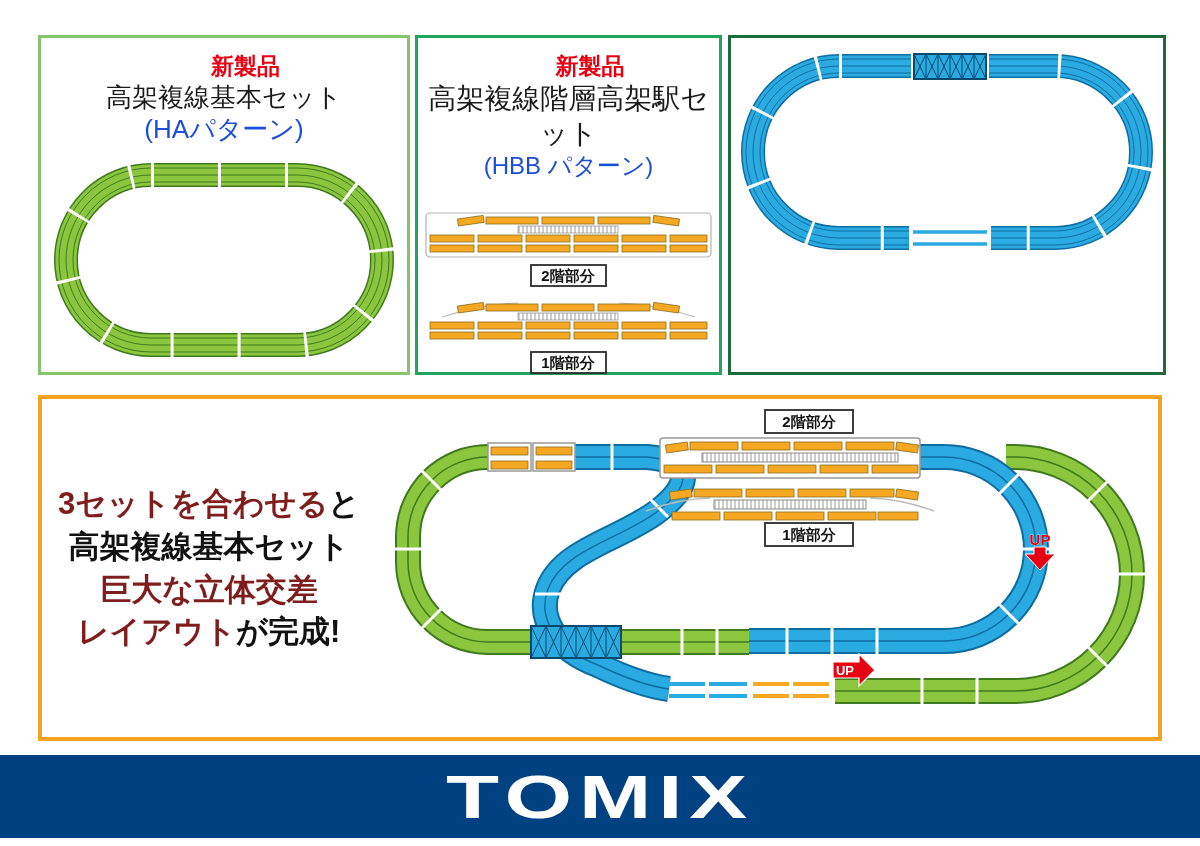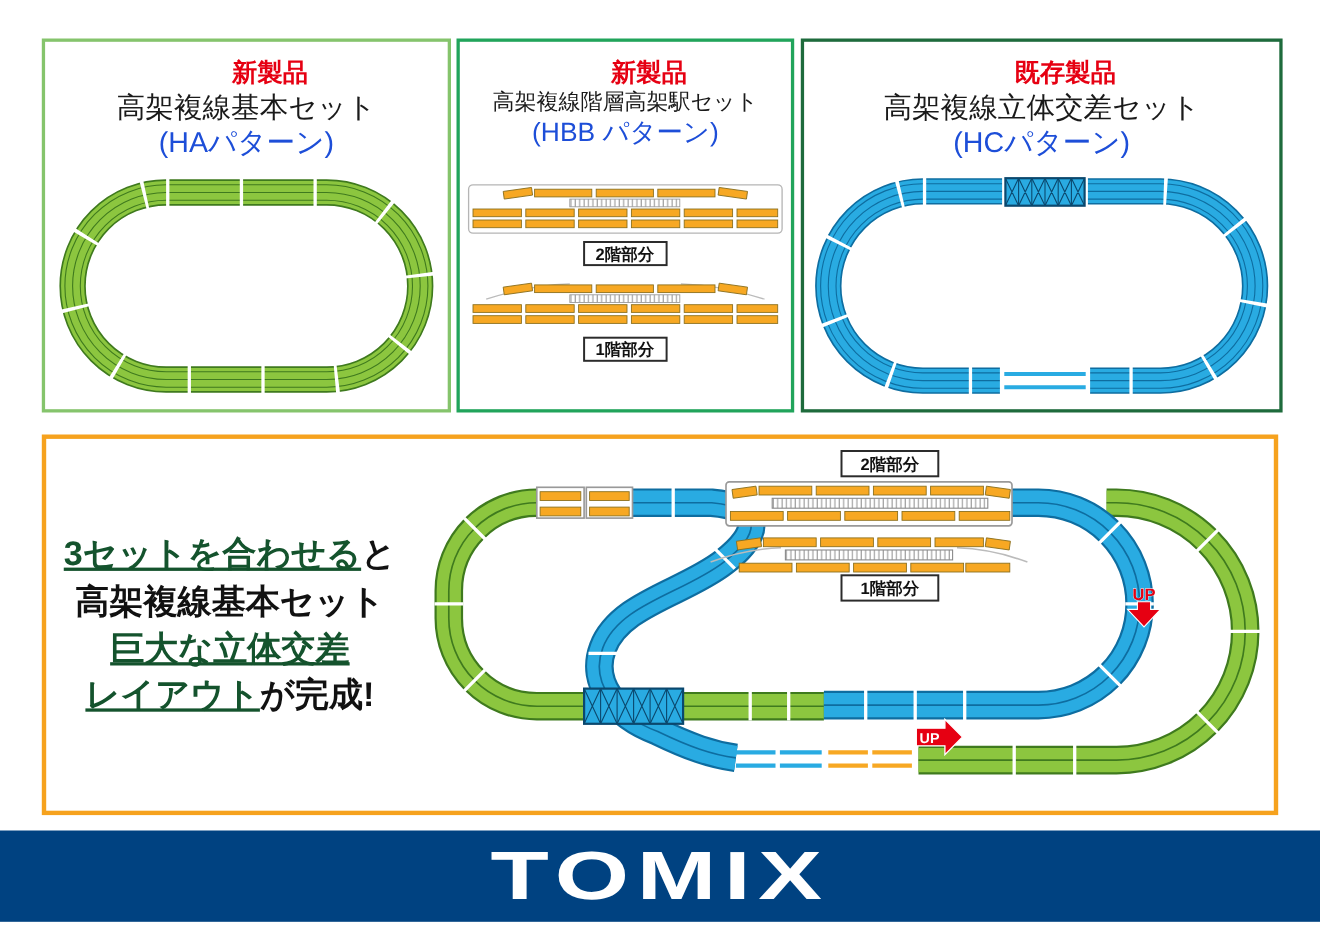--- a/index.html
+++ b/index.html
@@ -5,31 +5,31 @@
   html,body{margin:0;padding:0;background:#fff;}
   body{width:1200px;height:846px;position:relative;font-family:"Liberation Sans","DejaVu Sans",sans-serif;overflow:hidden;}
   .panel{position:absolute;background:#fff;box-sizing:border-box;}
   #panel-ha {left:38px; top:35px; width:372px; height:340px; border:3px solid #85C46C;}
   #panel-hbb{left:415px;top:35px; width:307px; height:340px; border:3px solid #21A45B;}
   #panel-hc {left:728px;top:35px; width:438px; height:340px; border:3px solid #1E6B3C;}
   #panel-combined{left:38px;top:395px;width:1124px;height:346px;border:4px solid #F6A21E;}
   .p-head{text-align:center;margin-top:14px;line-height:1.25;}
   .badge{font-size:23px;font-weight:900;color:#E60012;margin-left:43px;}
   .p-title{font-size:26px;font-weight:400;color:#1a1a1a;}
-  #panel-hbb .p-title{font-size:20px;}
+  #panel-hbb .p-title{font-size:28px;}
   .p-sub{font-size:26px;font-weight:400;color:#1d4ed8;}
   #panel-hbb .p-sub{font-size:24px;}
   .diag{display:block;margin:0 auto;}
   #panel-ha  .diag{margin-top:12px;}
   #panel-hbb .diag{margin-top:4px;}
   #panel-hc  .diag{margin-top:12px;}
   
   #combined-text{position:absolute;left:8px;top:84px;width:318px;text-align:center;
      font-size:31px;font-weight:900;line-height:1.38;color:#111;}
-  #combined-text .rd{color:#14532d;text-decoration:underline;}
+  #combined-text .rd{color:#7f1d1d;}
   #combined-svg{position:absolute;left:0;top:0;width:1116px;height:338px;}
   
   #footer{position:absolute;left:0;top:755px;width:1200px;height:83px;background:#004281;
      display:flex;align-items:center;justify-content:center;}
   #footer .logo{color:#fff;font-size:62px;font-weight:900;letter-spacing:5px;
      display:inline-block;transform:scaleX(1.4);}
   
   .go{stroke:#3F7A1E;stroke-width:26;fill:none;}
   .gb{stroke:#8CC63F;stroke-width:22;fill:none;}
   .gc{stroke:#3F7A1E;stroke-width:1.5;fill:none;}
@@ -129,25 +129,20 @@
       </g>
     </g>
     <g>
       <rect class="lblbox" x="113" y="167" width="75" height="21"></rect>
       <text class="lbltxt" x="150" y="183" text-anchor="middle">1階部分</text>
     </g>
   </svg>
 </div>
 
 <div class="panel" id="panel-hc">
-  <div class="p-head">
-    <div class="badge">既存製品</div>
-    <div class="p-title">高架複線立体交差セット</div>
-    <div class="p-sub">(HCパターン)</div>
-  </div>
   <svg class="diag" width="432" height="205" viewBox="0 0 432 205">
     <rect x="22" y="16" width="388" height="172" rx="86" fill="none" stroke="#0E6DA0" stroke-width="24"></rect>
     <rect x="22" y="16" width="388" height="172" rx="86" fill="none" stroke="#29ABE2" stroke-width="21"></rect>
     <rect x="15" y="9" width="402" height="186" rx="93" fill="none" stroke="#0E6DA0" stroke-width="1"></rect>
     <rect x="22" y="16" width="388" height="172" rx="86" fill="none" stroke="#0E6DA0" stroke-width="1"></rect>
     <rect x="29" y="23" width="374" height="158" rx="79" fill="none" stroke="#0E6DA0" stroke-width="1"></rect>
     <rect x="22" y="16" width="388" height="172" rx="86" fill="none" stroke="#fff" stroke-width="27" stroke-dasharray="3 70"></rect>
 
     <g>
       <rect x="180" y="0" width="78" height="32" fill="#fff"></rect>

